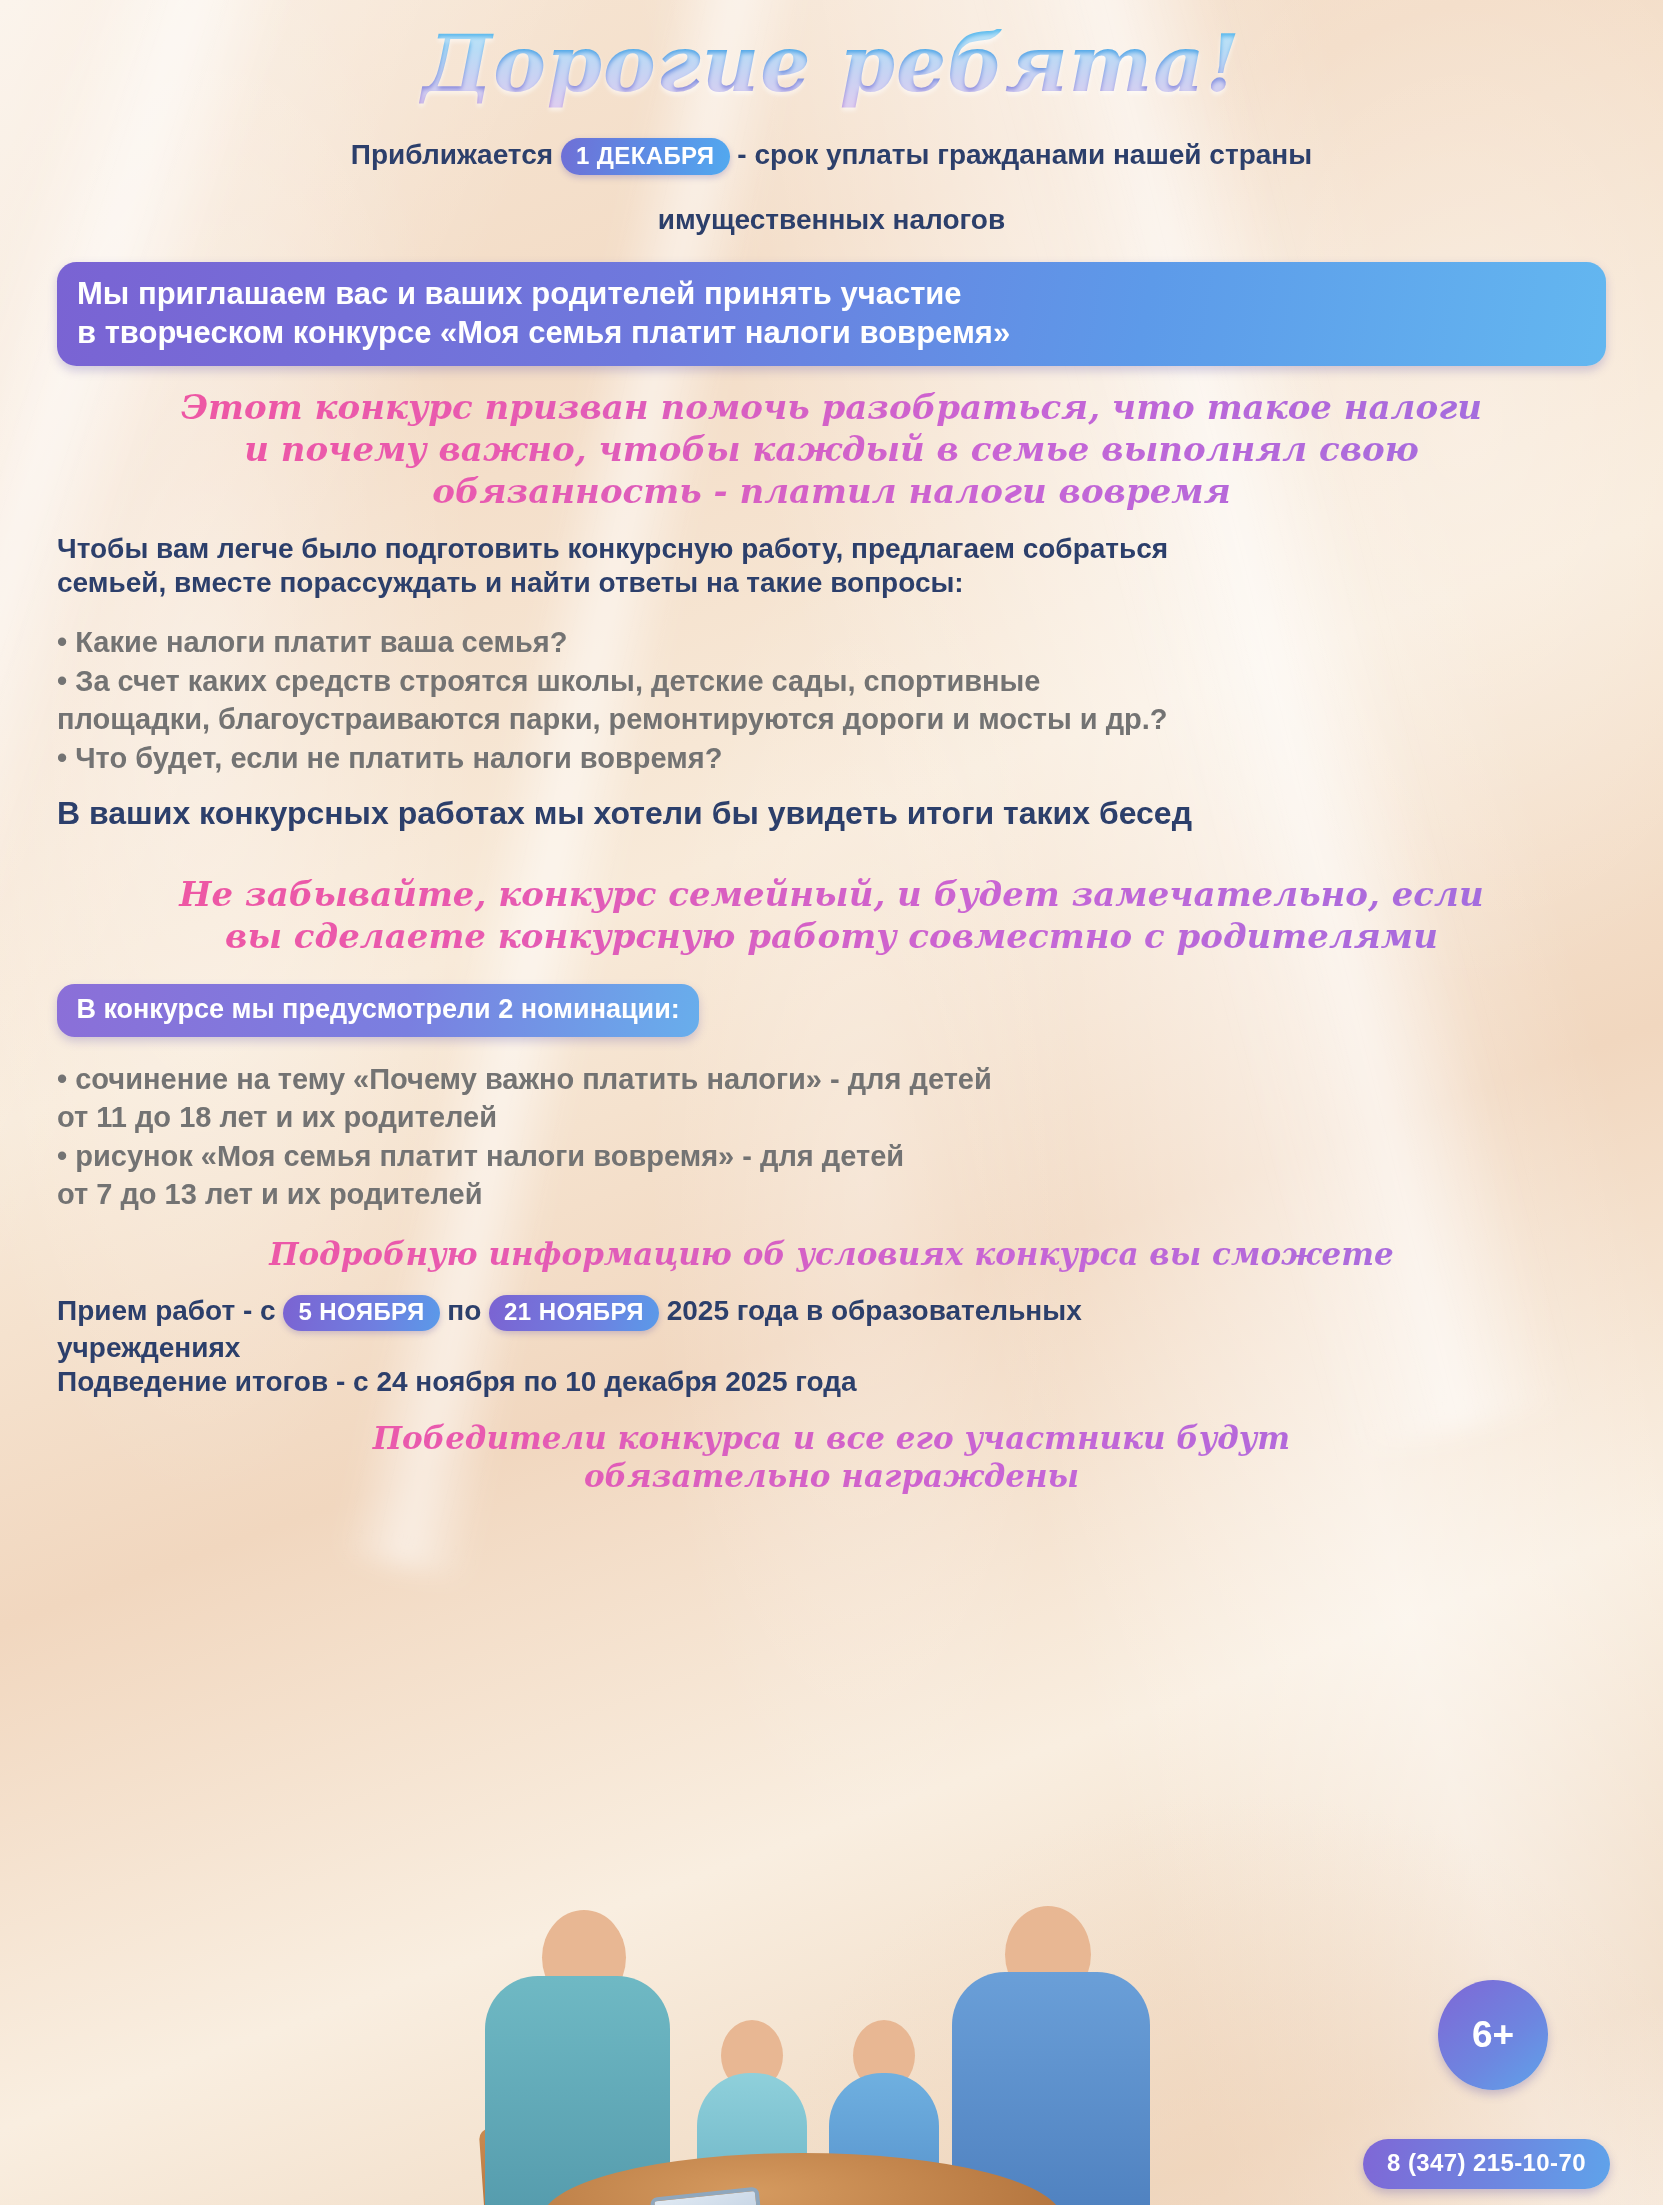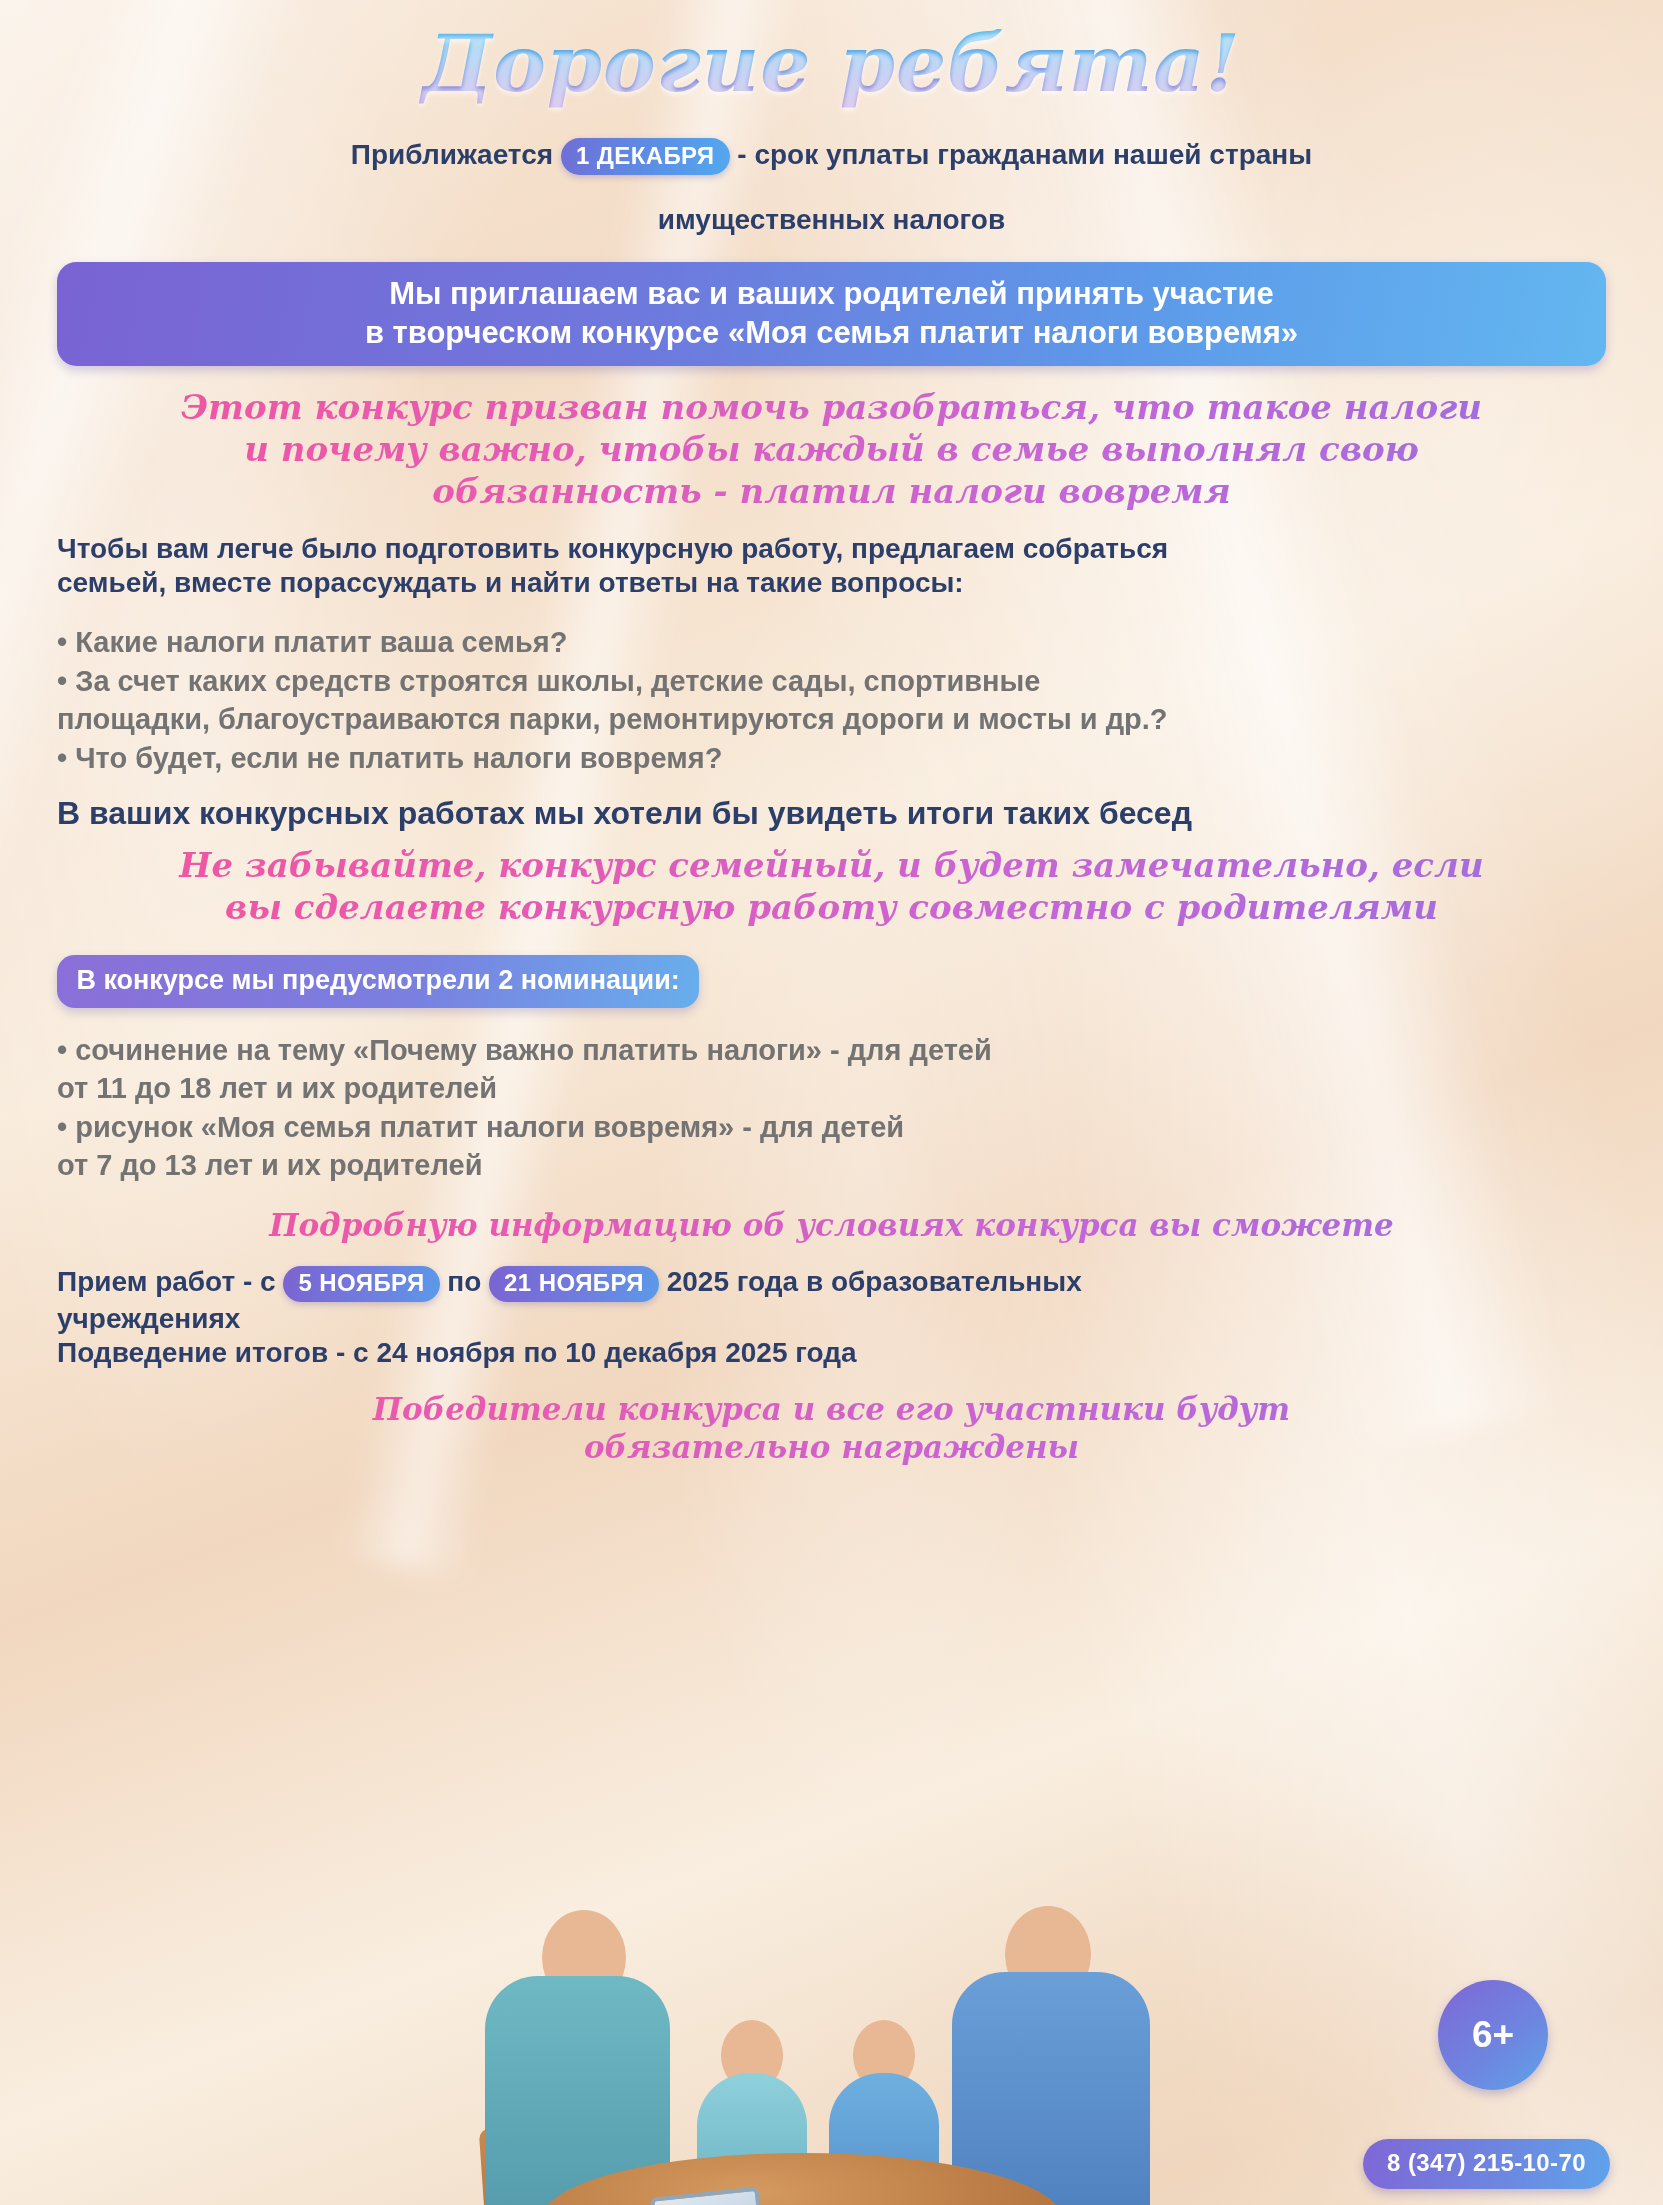--- a/index.html
+++ b/index.html
@@ -247,21 +247,21 @@
 
     <div class="wrap" style="margin-top: 8.8px;">
       <div class="line-dark center">
         <span>Приближается</span>
         <span class="pill blue">1 ДЕКАБРЯ</span>
         <span>- срок уплаты гражданами нашей страны</span>
       </div>
       <div class="line-dark center">имущественных налогов</div>
     </div>
 
-    <div class="wrap" style="margin-top: 25.6px; text-align: center;">
+    <div class="wrap" style="margin-top: 25.6px;">
       <div class="banner big">
         <div>Мы приглашаем вас и ваших родителей принять участие</div>
         <div>в творческом конкурсе «Моя семья платит налоги вовремя»</div>
       </div>
     </div>
 
     <div class="wrap" style="margin-top: 20px;">
       <div class="script">
         <div>Этот конкурс призван помочь разобраться, что такое налоги</div>
         <div>и почему важно, чтобы каждый в семье выполнял свою</div>
@@ -280,21 +280,21 @@
         <div>• За счет каких средств строятся школы, детские сады, спортивные</div>
         <div>площадки, благоустраиваются парки, ремонтируются дороги и мосты и др.?</div>
         <div>• Что будет, если не платить налоги вовремя?</div>
       </div>
     </div>
 
     <div class="wrap" style="margin-top: 17.6px;">
       <div class="note">В ваших конкурсных работах мы хотели бы увидеть итоги таких бесед</div>
     </div>
 
-    <div class="wrap" style="margin-top: 12px;">
+    <div class="wrap" style="margin-top: 41px;">
       <div class="script">
         <div>Не забывайте, конкурс семейный, и будет замечательно, если</div>
         <div>вы сделаете конкурсную работу совместно с родителями</div>
       </div>
     </div>
 
     <div class="wrap" style="margin-top: 26.5px;">
       <span class="banner small">В конкурсе мы предусмотрели 2 номинации:</span>
     </div>
 

